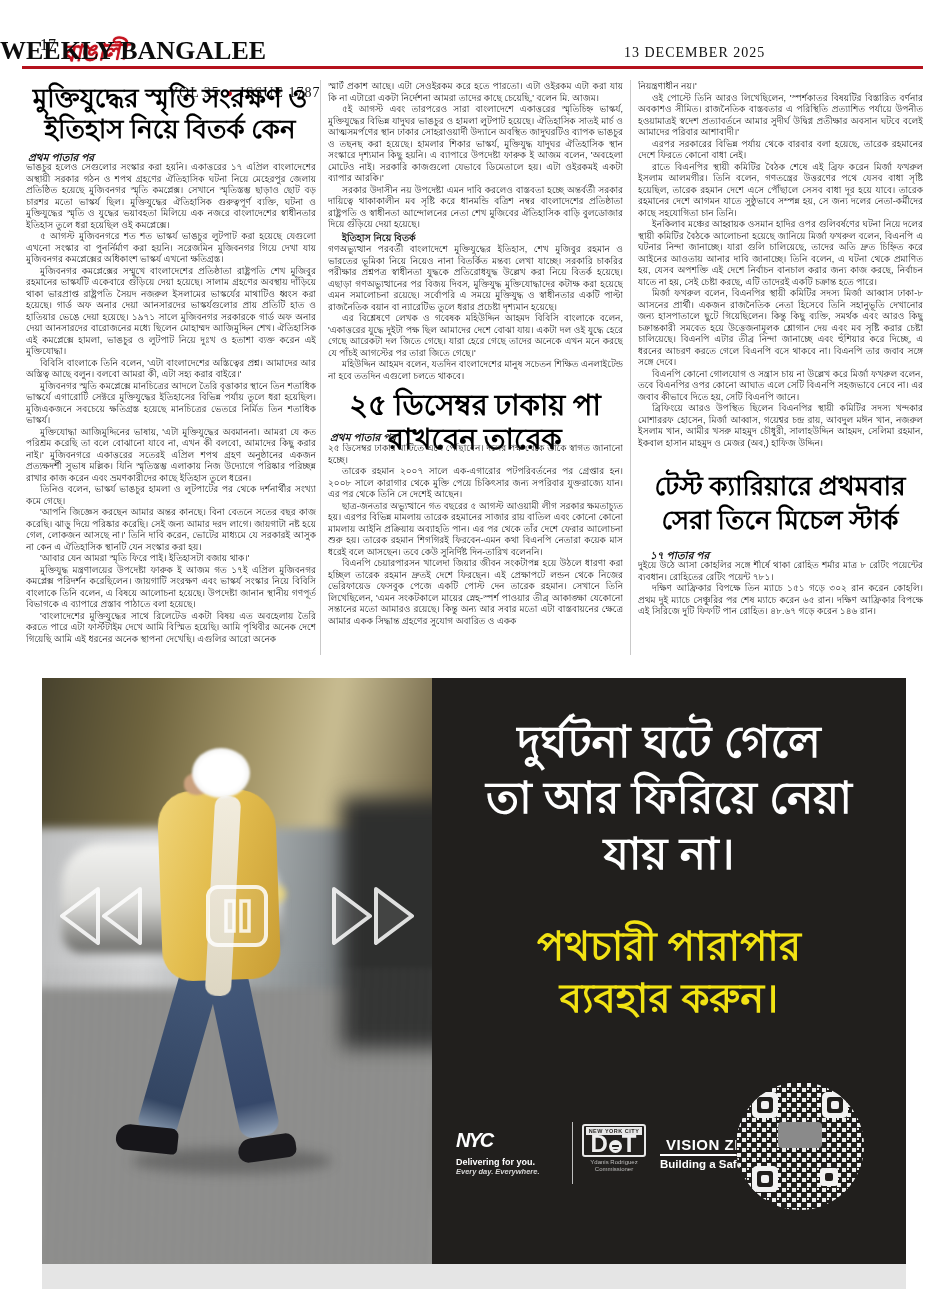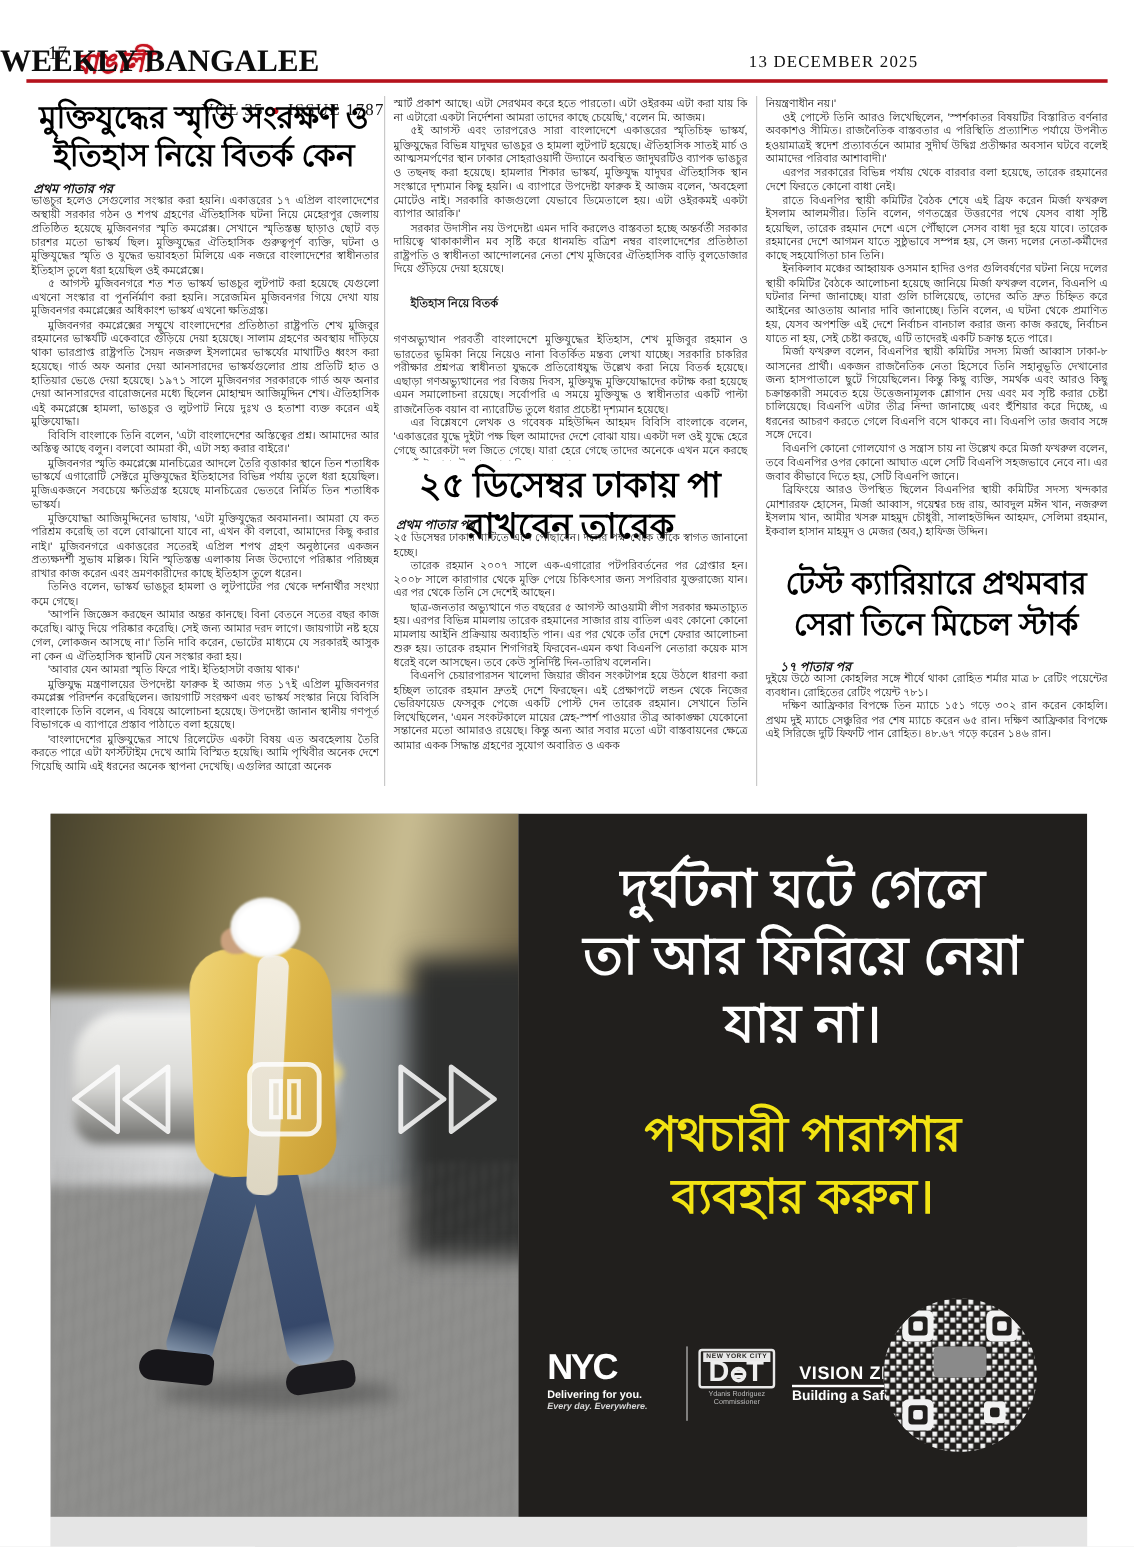--- a/index.html
+++ b/index.html
@@ -17,21 +17,21 @@
   .dateline{position:absolute;left:624px;top:45px;font:14px "Liberation Serif",serif;letter-spacing:1px;color:#111;white-space:nowrap;}
   .redrule{position:absolute;left:22px;top:66px;width:901px;height:3px;background:#b5121c;}
   
   .coldiv{position:absolute;top:80px;height:575px;width:0;border-left:1px solid #c9c9c9;}
   .headline{position:absolute;text-align:center;font-weight:800;color:#000;line-height:1.18;
             font-family:"Liberation Serif","DejaVu Sans",serif;}
   .continued{position:absolute;font:italic 700 10.5px "Liberation Sans","DejaVu Sans",sans-serif;color:#111;}
   .body-col{position:absolute;overflow:hidden;font-size:9px;line-height:11.5px;text-align:justify;}
   .para{margin:0;text-indent:14px;}
   .para.flush{text-indent:0;}
-  .subhead{font-weight:800;text-indent:14px;font-size:9.5px;margin:18px 0;font-family:Liberation Serif, serif;}
+  .subhead{font-weight:800;text-indent:14px;font-size:9.5px;margin:1px 0;}
   
   #ad{position:absolute;left:42px;top:678px;width:864px;height:644px;background:#e5e5e5;overflow:hidden;}
   #ad-photo{position:absolute;left:0;top:0;width:390px;height:586px;overflow:hidden;background:#8f8f8d;}
   .ph-top{position:absolute;left:-20px;top:-20px;width:430px;height:190px;filter:blur(6px);
           background:linear-gradient(100deg,#3f3b2a 0%,#70653f 30%,#a89a6c 55%,#c9bd92 70%,#5c5138 100%);}
   .ph-mid{position:absolute;left:-20px;top:150px;width:430px;height:160px;filter:blur(5px);
           background:linear-gradient(95deg,#b9babb 0%,#d9dadb 30%,#9aa0a2 60%,#64686b 85%,#3c3e40 100%);}
   .ph-car{position:absolute;left:20px;top:165px;width:220px;height:110px;border-radius:40px 60px 20px 20px;
           filter:blur(4px);background:linear-gradient(180deg,#f2f2f0 0%,#d8d8d5 55%,#6b6b68 100%);}
   .ph-headlight{position:absolute;left:210px;top:205px;width:34px;height:22px;border-radius:50%;
@@ -62,21 +62,21 @@
           background:rgba(40,40,40,.35);filter:blur(6px);}
   .player-icons{position:absolute;left:12px;top:200px;width:366px;height:80px;display:flex;justify-content:space-between;align-items:center;}
   .player-icons svg{opacity:.85;}
   
   #ad-right{position:absolute;left:390px;top:0;width:474px;height:586px;background:#211f1d;}
   .ad-line{position:absolute;left:0;width:100%;text-align:center;color:#ffffff;font-weight:800;
            font-size:44px;line-height:1;font-family:"Liberation Sans","DejaVu Sans",sans-serif;}
   .ad-cta{position:absolute;left:0;width:100%;text-align:center;color:#f2e313;font-weight:800;
            font-size:40px;line-height:1;font-family:"Liberation Sans","DejaVu Sans",sans-serif;}
   .nyc-block{position:absolute;left:24px;top:448px;color:#fff;width:110px;}
-  .nyc-word{font-weight:900;font-size:30px;letter-spacing:-2px;line-height:28px;font-family:"Liberation Sans",sans-serif;}
+  .nyc-word{font-weight:900;font-size:20px;letter-spacing:-2px;line-height:28px;font-family:"Liberation Sans",sans-serif;font-style:italic;}
   .nyc-t1{font-weight:800;font-size:9px;margin-top:3px;}
   .nyc-t2{font-style:italic;font-weight:700;font-size:7.5px;color:#d8d8d8;}
   .logo-divider{position:absolute;left:140px;top:444px;width:1px;height:62px;background:#bfbfbf;}
   .dot-block{position:absolute;left:150px;top:446px;width:64px;color:#eee;text-align:center;}
   .dot-box{border:2px solid #e8e8e8;border-radius:3px;padding:1px 2px 2px;}
   .dot-nyctext{font-size:5.5px;letter-spacing:.5px;background:#e8e8e8;color:#211f1d;font-weight:700;padding:1px 0;}
   .dot-word{font-weight:900;font-size:24px;letter-spacing:1px;line-height:18px;}
   .dot-word .o{display:inline-block;width:13px;height:13px;border:3px solid #eee;border-radius:50%;
                box-sizing:border-box;vertical-align:-1px;background:repeating-linear-gradient(180deg,#eee 0 2px,#211f1d 2px 4px);}
   .dot-name{font-size:6px;color:#bdbdbd;margin-top:2px;line-height:7px;}
@@ -115,21 +115,21 @@
       <div class="para" data-interactable="false">মুক্তিযোদ্ধা আজিমুদ্দিনের ভাষায়, 'এটা মুক্তিযুদ্ধের অবমাননা। আমরা যে কত পরিশ্রম করেছি তা বলে বোঝানো যাবে না, এখন কী বলবো, আমাদের কিছু করার নাই।' মুজিবনগরে একাত্তরের সতেরই এপ্রিল শপথ গ্রহণ অনুষ্ঠানের একজন প্রত্যক্ষদর্শী সুভাষ মল্লিক। যিনি স্মৃতিস্তম্ভ এলাকায় নিজ উদ্যোগে পরিষ্কার পরিচ্ছন্ন রাখার কাজ করেন এবং ভ্রমণকারীদের কাছে ইতিহাস তুলে ধরেন।</div>
       <div class="para" data-interactable="false">তিনিও বলেন, ভাস্কর্য ভাঙচুর হামলা ও লুটপাটের পর থেকে দর্শনার্থীর সংখ্যা কমে গেছে।</div>
       <div class="para" data-interactable="false">'আপনি জিজ্ঞেস করছেন আমার অন্তর কানছে। বিনা বেতনে সতের বছর কাজ করেছি। ঝাড়ু দিয়ে পরিষ্কার করেছি। সেই জন্য আমার দরদ লাগে। জায়গাটা নষ্ট হয়ে গেল, লোকজন আসছে না।' তিনি দাবি করেন, ভোটের মাধ্যমে যে সরকারই আসুক না কেন এ ঐতিহাসিক স্থানটি যেন সংস্কার করা হয়।</div>
       <div class="para" data-interactable="false">'আবার যেন আমরা স্মৃতি ফিরে পাই। ইতিহাসটা বজায় থাক।'</div>
       <div class="para" data-interactable="false">মুক্তিযুদ্ধ মন্ত্রণালয়ের উপদেষ্টা ফারুক ই আজম গত ১৭ই এপ্রিল মুজিবনগর কমপ্লেক্স পরিদর্শন করেছিলেন। জায়গাটি সংরক্ষণ এবং ভাস্কর্য সংস্কার নিয়ে বিবিসি বাংলাকে তিনি বলেন, এ বিষয়ে আলোচনা হয়েছে। উপদেষ্টা জানান স্থানীয় গণপূর্ত বিভাগকে এ ব্যাপারে প্রস্তাব পাঠাতে বলা হয়েছে।</div>
       <div class="para" data-interactable="false">'বাংলাদেশের মুক্তিযুদ্ধের সাথে রিলেটেড একটা বিষয় এত অবহেলায় তৈরি করতে পারে এটা ফার্স্টটাইম দেখে আমি বিস্মিত হয়েছি। আমি পৃথিবীর অনেক দেশে গিয়েছি আমি এই ধরনের অনেক স্থাপনা দেখেছি। এগুলির আরো অনেক</div>
     </div>
 
   <div class="body-col" style="left:328px;top:81px;width:295px;height:303px;" data-interactable="false">
     <div data-interactable="false">
-        <div class="para flush" data-interactable="false">স্মার্ট প্রকাশ আছে। এটা সেরথমব করে হতে পারতো। এটা ওইরকম এটা করা যায় কি না এটারো একটা নির্দেশনা আমরা তাদের কাছে চেয়েছি,' বলেন মি. আজম।</div>
+        <div class="para flush" data-interactable="false">স্মার্ট প্রকাশ আছে। এটা সেওইরকম করে হতে পারতো। এটা ওইরকম এটা করা যায় কি না এটারো একটা নির্দেশনা আমরা তাদের কাছে চেয়েছি,' বলেন মি. আজম।</div>
         <div class="para" data-interactable="false">৫ই আগস্ট এবং তারপরেও সারা বাংলাদেশে একাত্তরের স্মৃতিচিহ্ন ভাস্কর্য, মুক্তিযুদ্ধের বিভিন্ন যাদুঘর ভাঙচুর ও হামলা লুটপাট হয়েছে। ঐতিহাসিক সাতই মার্চ ও আত্মসমর্পণের স্থান ঢাকার সোহরাওয়ার্দী উদ্যানে অবস্থিত জাদুঘরটিও ব্যাপক ভাঙচুর ও তছনছ করা হয়েছে। হামলার শিকার ভাস্কর্য, মুক্তিযুদ্ধ যাদুঘর ঐতিহাসিক স্থান সংস্কারে দৃশ্যমান কিছু হয়নি। এ ব্যাপারে উপদেষ্টা ফারুক ই আজম বলেন, 'অবহেলা মোটেও নাই। সরকারি কাজগুলো যেভাবে ডিমেতালে হয়। এটা ওইরকমই একটা ব্যাপার আরকি।'</div>
         <div class="para" data-interactable="false">সরকার উদাসীন নয় উপদেষ্টা এমন দাবি করলেও বাস্তবতা হচ্ছে অন্তর্বর্তী সরকার দায়িত্বে থাকাকালীন মব সৃষ্টি করে ধানমন্ডি বত্রিশ নম্বর বাংলাদেশের প্রতিষ্ঠাতা রাষ্ট্রপতি ও স্বাধীনতা আন্দোলনের নেতা শেখ মুজিবের ঐতিহাসিক বাড়ি বুলডোজার দিয়ে গুঁড়িয়ে দেয়া হয়েছে।</div>
       </div>
     <div class="subhead" data-interactable="false">ইতিহাস নিয়ে বিতর্ক</div>
     <div data-interactable="false">
         <div class="para flush" data-interactable="false">গণঅভ্যুত্থান পরবর্তী বাংলাদেশে মুক্তিযুদ্ধের ইতিহাস, শেখ মুজিবুর রহমান ও ভারতের ভূমিকা নিয়ে নিয়েও নানা বিতর্কিত মন্তব্য লেখা যাচ্ছে। সরকারি চাকরির পরীক্ষার প্রশ্নপত্র স্বাধীনতা যুদ্ধকে প্রতিরোধযুদ্ধ উল্লেখ করা নিয়ে বিতর্ক হয়েছে। এছাড়া গণঅভ্যুত্থানের পর বিজয় দিবস, মুক্তিযুদ্ধ মুক্তিযোদ্ধাদের কটাক্ষ করা হয়েছে এমন সমালোচনা রয়েছে। সর্বোপরি এ সময়ে মুক্তিযুদ্ধ ও স্বাধীনতার একটি পাল্টা রাজনৈতিক বয়ান বা ন্যারেটিভ তুলে ধরার প্রচেষ্টা দৃশ্যমান হয়েছে।</div>
         <div class="para" data-interactable="false">এর বিশ্লেষণে লেখক ও গবেষক মহিউদ্দিন আহমদ বিবিসি বাংলাকে বলেন, 'একাত্তরের যুদ্ধে দুইটা পক্ষ ছিল আমাদের দেশে বোঝা যায়। একটা দল ওই যুদ্ধে হেরে গেছে আরেকটা দল জিতে গেছে। যারা হেরে গেছে তাদের অনেকে এখন মনে করছে যে পাঁচই আগস্টের পর তারা জিতে গেছে।'</div>
         <div class="para" data-interactable="false">মহিউদ্দিন আহমদ বলেন, যতদিন বাংলাদেশের মানুষ সচেতন শিক্ষিত এনলাইটেন্ড না হবে ততদিন এগুলো চলতে থাকবে।</div>
       </div>
   </div>

